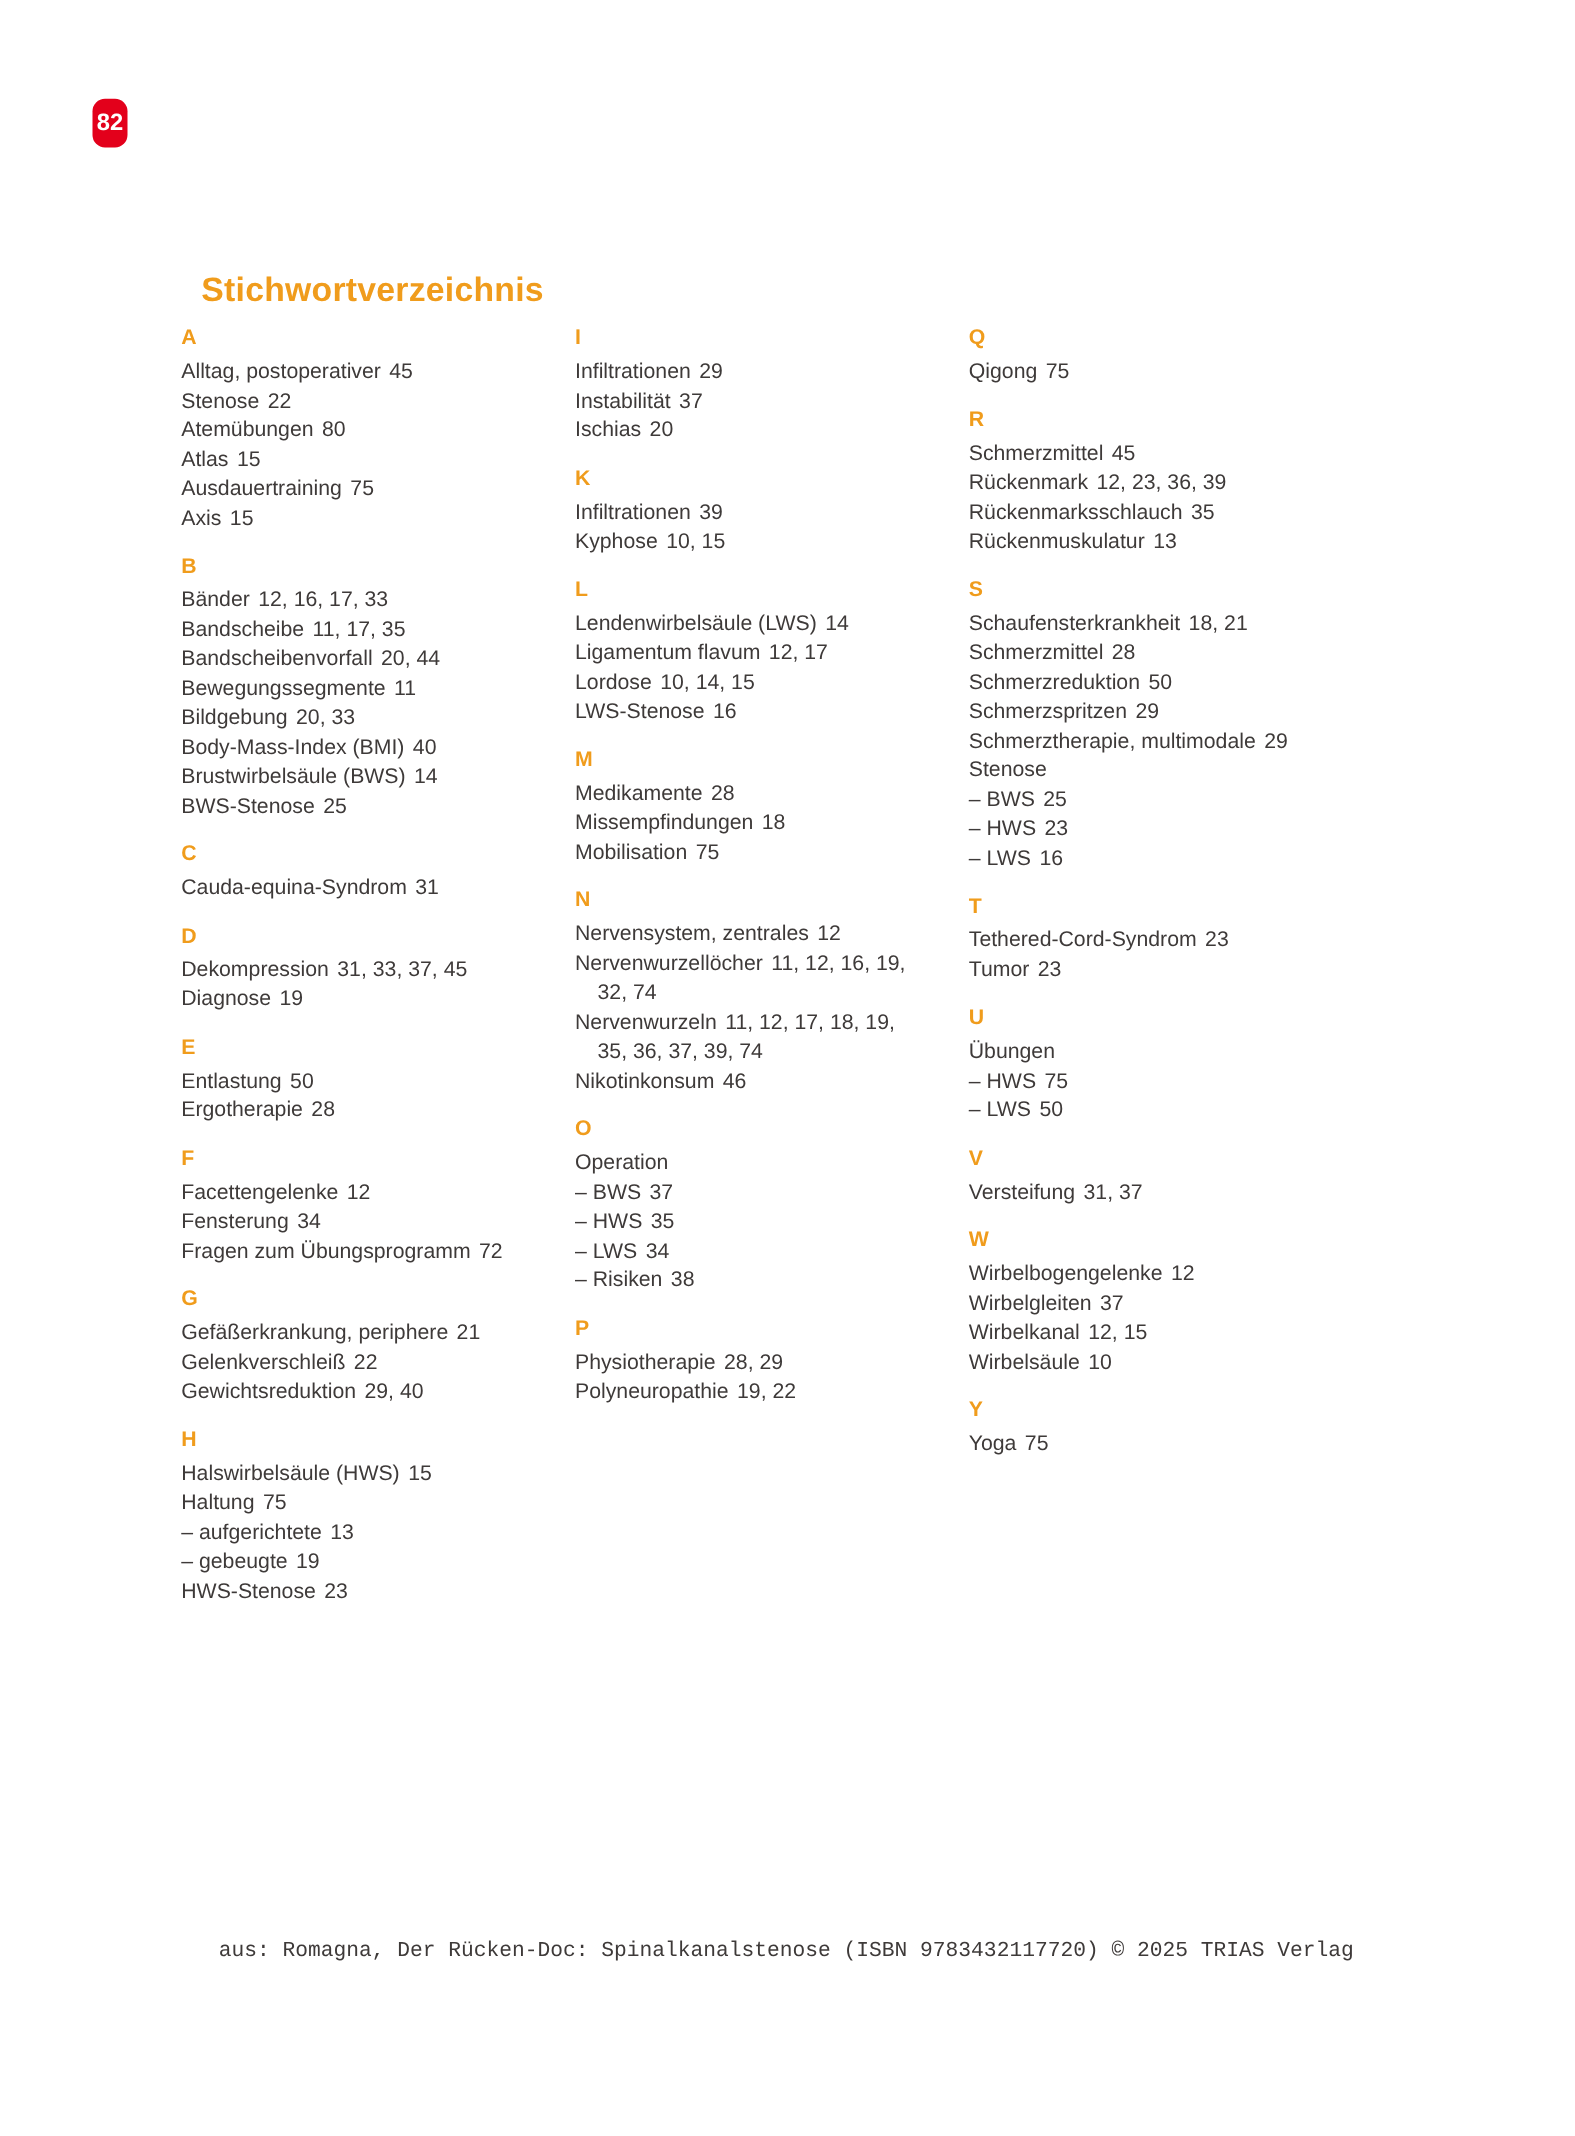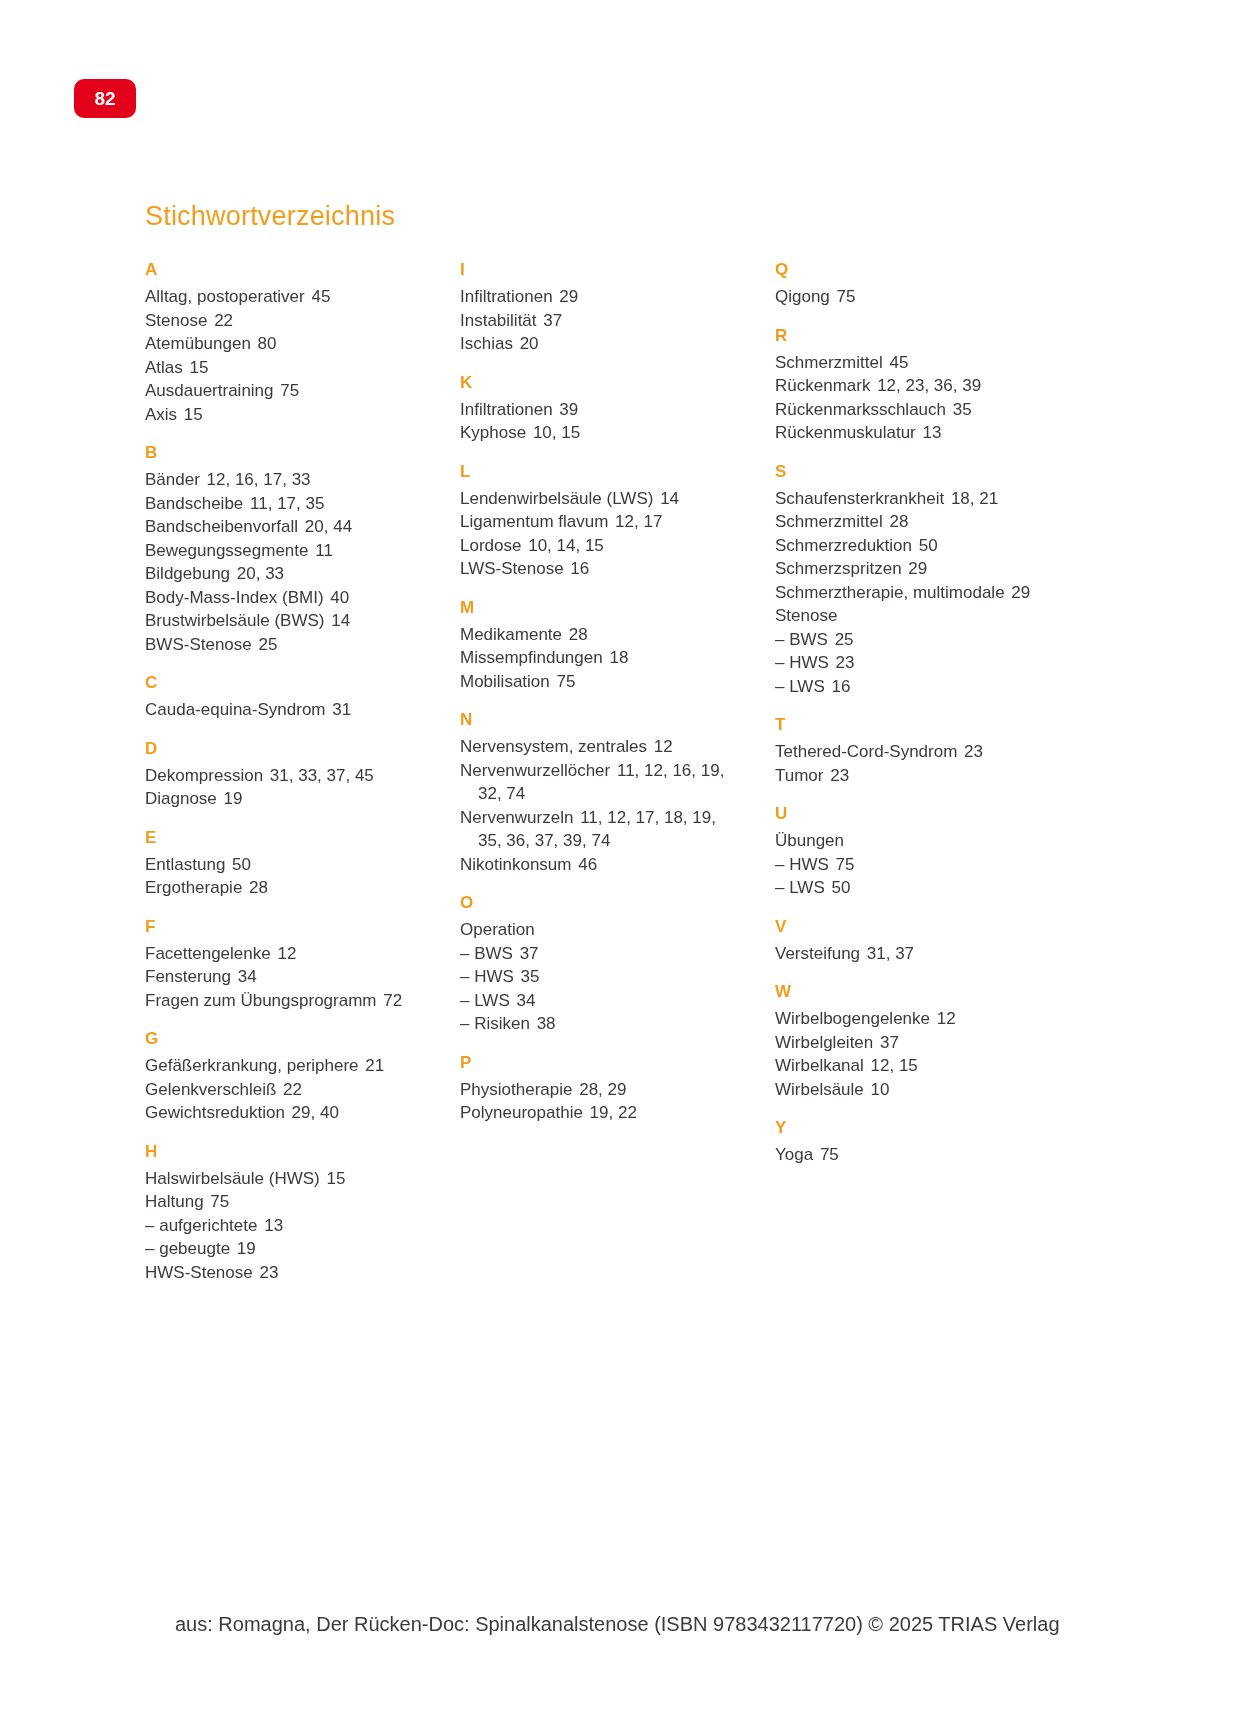--- a/index.html
+++ b/index.html
@@ -12,38 +12,38 @@
     height: 1709px;
     position: relative;
     font-family: "Liberation Sans", sans-serif;
     color: var(--text-color, #3E3A39);
     overflow: hidden;
   }
   .page-badge {
     position: absolute;
     left: 74px;
     top: 79px;
-    width: 62px;
+    width: 28px;
     height: 39px;
     background: var(--badge-red, #E3001B);
     color: #ffffff;
     font-size: 19px;
     font-weight: bold;
     border-radius: 10px;
     display: flex;
     align-items: center;
     justify-content: center;
   }
   .title {
     position: absolute;
     left: 145px;
     top: 201px;
-    margin: 0;
+    margin: 16px;
     font-size: 27px;
-    font-weight: 400;
+    font-weight: 700;
     letter-spacing: 0.2px;
     color: var(--accent-orange, #F09C1C);
   }
   .columns {
     position: absolute;
     left: 145px;
     top: 258px;
     display: flex;
     gap: 50px;
   }
@@ -66,24 +66,25 @@
     line-height: 23.5px;
     padding-left: 18px;
     text-indent: -18px;
   }
   .pages {
     margin-left: 2px;
   }
   .footer {
     position: absolute;
     left: 175px;
-    top: 1613px;
-    font-size: 20px;
+    top: 1552px;
+    font-size: 17px;
     color: var(--text-color, #3E3A39);
     white-space: nowrap;
+    font-family: Liberation Mono, monospace;
   }
 </style>
 </head>
 <body>
 
 <div class="page">
   <div class="page-badge">82</div>
   <h1 class="title">Stichwortverzeichnis</h1>
   <div class="columns">
       <div class="col">

